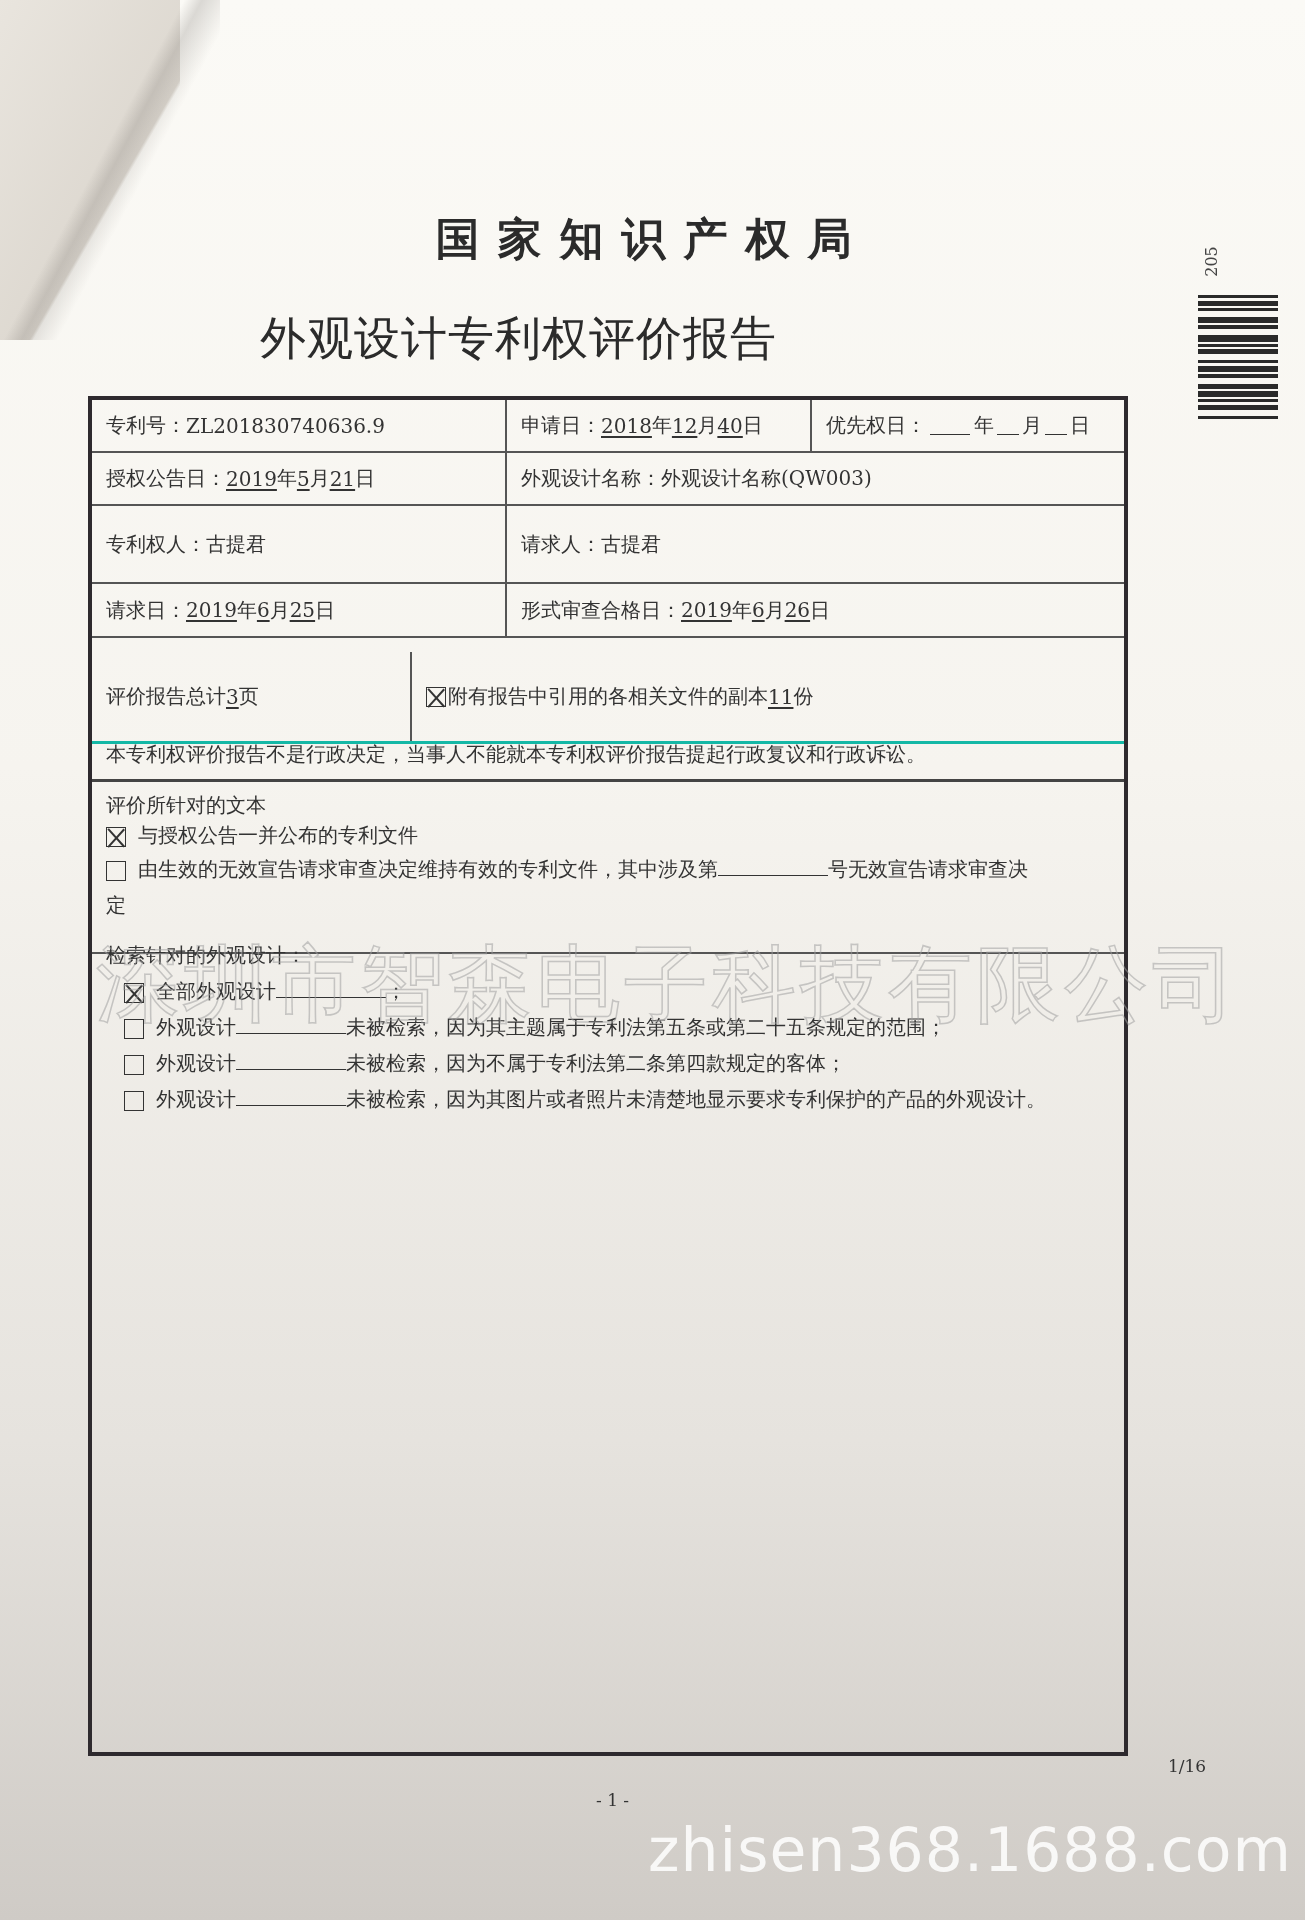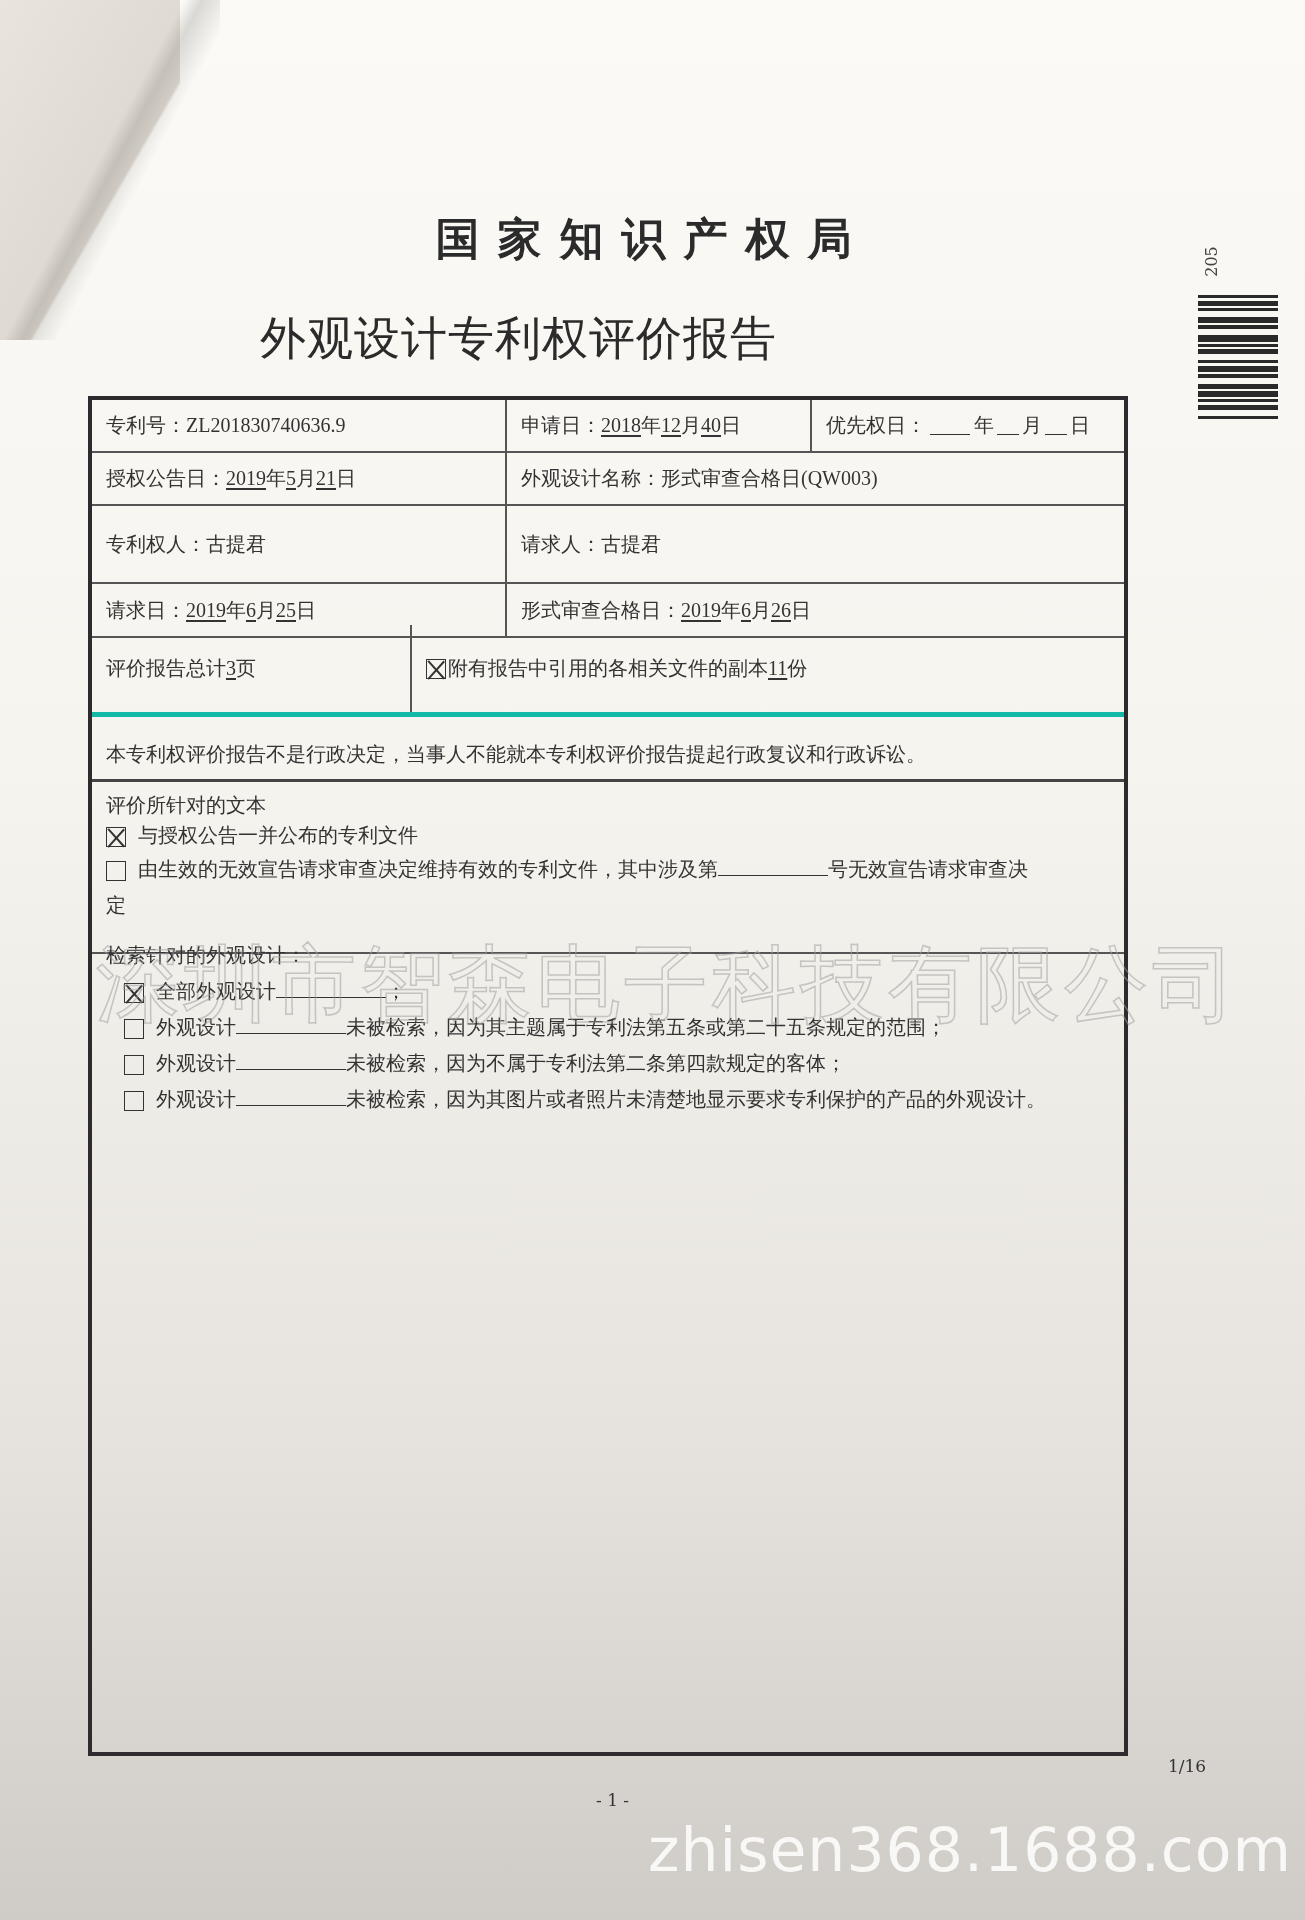--- a/index.html
+++ b/index.html
@@ -36,21 +36,21 @@
     transform-origin:center; font-size:16px; color:#444;
   }
   .table {
     position:absolute; left:88px; top:396px; width:1040px; height:1360px;
     border:4px solid #2e2a2e; box-sizing:border-box;
   }
   .row { position:absolute; left:0; right:0; border-bottom:2px solid #555; box-sizing:border-box; }
   .cell {
     position:absolute; top:0; bottom:0; box-sizing:border-box;
     display:flex; align-items:center; padding-left:14px;
-    font-size:20px; color:#333;font-family:Liberation Serif, serif;
+    font-size:20px; color:#333;
   }
   .cell.vdiv { border-left:2px solid #555; }
   .u { text-decoration:underline; text-underline-offset:3px; }
   .blank { display:inline-block; border-bottom:1.5px solid #333; height:18px; vertical-align:baseline; }
   .cb {
     display:inline-block; width:20px; height:20px; border:1.8px solid #333; box-sizing:border-box;
     position:relative; vertical-align:middle; margin-right:12px;
   }
   .cb.checked::before, .cb.checked::after {
     content:""; position:absolute; left:50%; top:-2px; width:1.5px; height:24px; background:#333;
@@ -117,21 +117,21 @@
     </div>
   </div>
 
   <div class="row" style="top:53px;height:53px">
     <div class="cell" style="left:0;width:413px">
       <span>授权公告日：</span>
       <span class="u">2019</span>年<span class="u">5</span>月<span class="u">21</span>日
     </div>
     <div class="cell vdiv" style="left:413px;right:0">
       <span>外观设计名称：</span>
-      <span>形式审查合格日(QW003)</span>
+      <span>外观设计名称(QW003)</span>
     </div>
   </div>
 
   <div class="row" style="top:106px;height:78px">
     <div class="cell" style="left:0;width:413px">
       <span>专利权人：</span>
       <span>古提君</span>
     </div>
     <div class="cell vdiv" style="left:413px;right:0">
       <span>请求人：</span>
@@ -143,21 +143,21 @@
     <div class="cell" style="left:0;width:413px">
       <span>请求日：</span>
       <span class="u">2019</span>年<span class="u">6</span>月<span class="u">25</span>日
     </div>
     <div class="cell vdiv" style="left:413px;right:0">
       <span>形式审查合格日：</span>
       <span class="u">2019</span>年<span class="u">6</span>月<span class="u">26</span>日
     </div>
   </div>
 
-  <div class="row" style="top:225px;height:92px;border-bottom:5px solid #14b8a6">
+  <div class="row" style="top:252px;height:92px;border-bottom:3px solid #14b8a6">
     <div class="cell" style="left:0;width:318px">
       <span>评价报告总计</span>
         <span class="u">3</span>
         <span>页</span>
     </div>
     <div class="cell vdiv" style="left:318px;right:0;padding-left:14px">
       <span class="cb checked" style="margin-right:2px"></span>
       <span>附有报告中引用的各相关文件的副本</span>
         <span class="u">11</span>
         <span>份</span>

